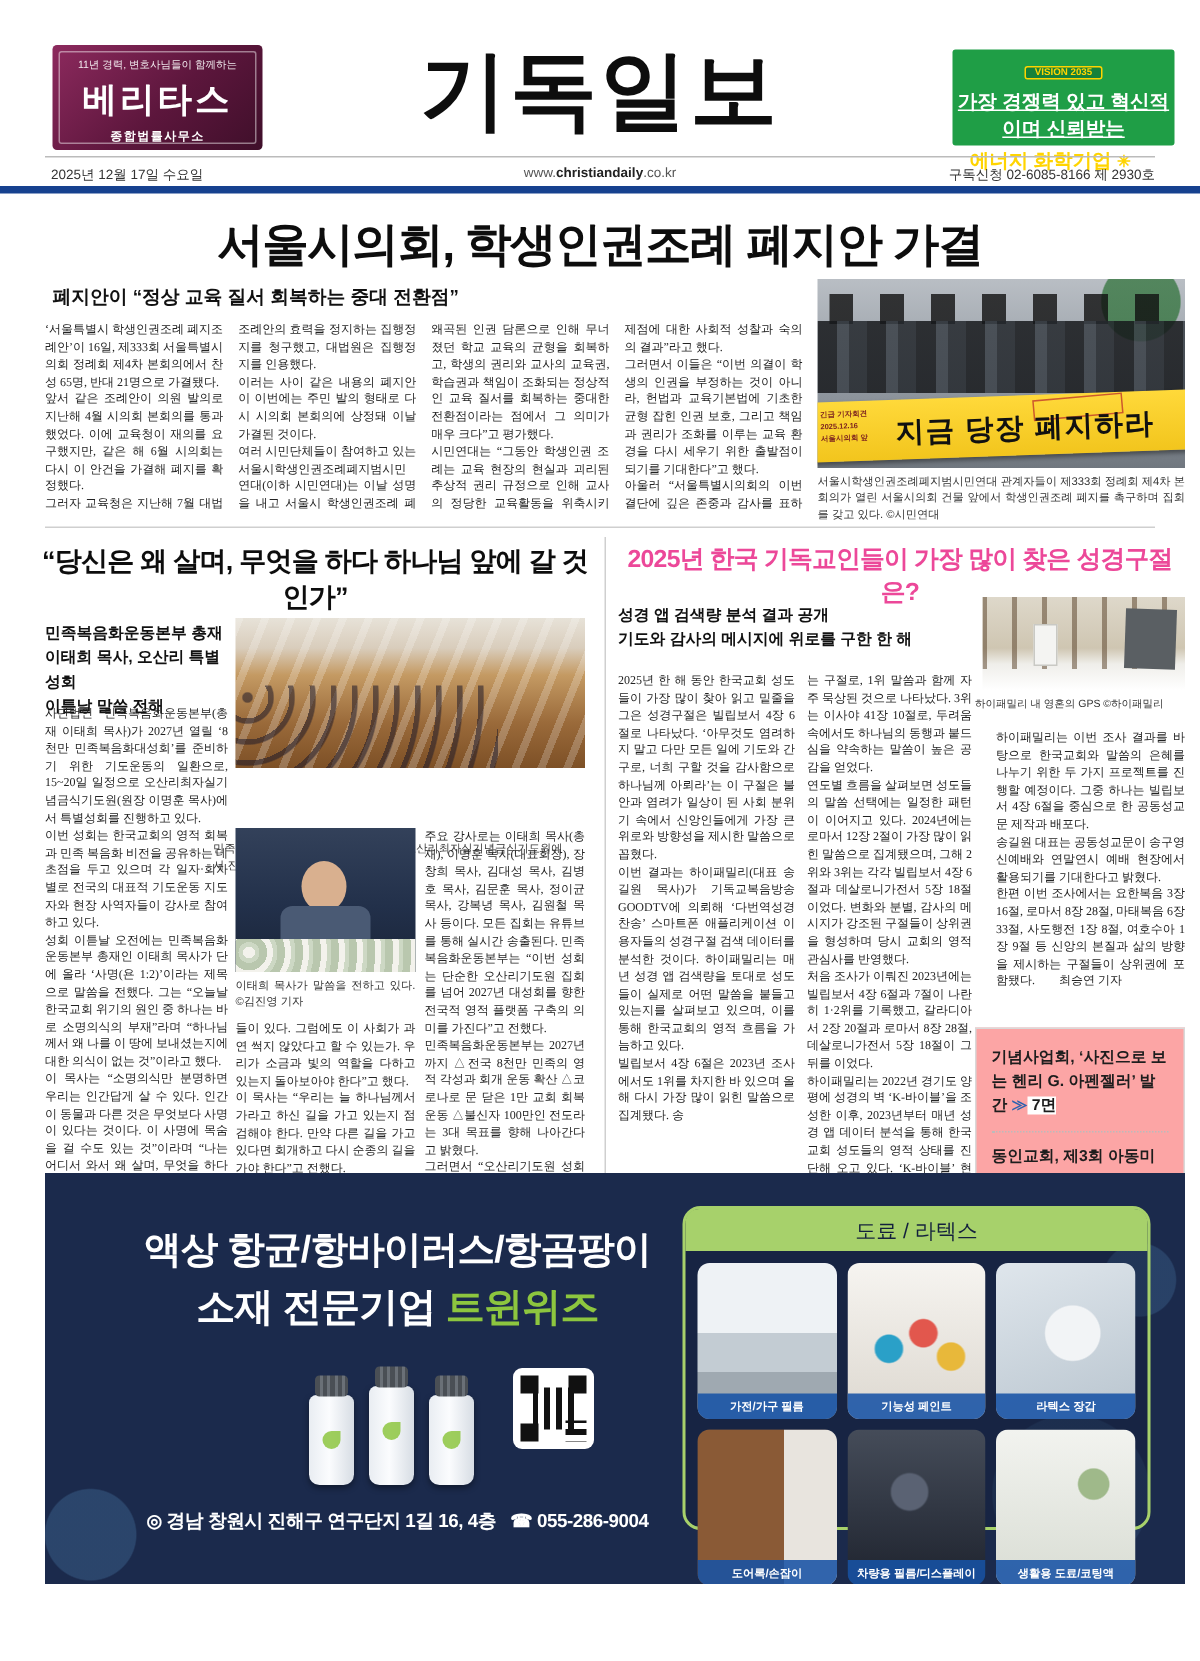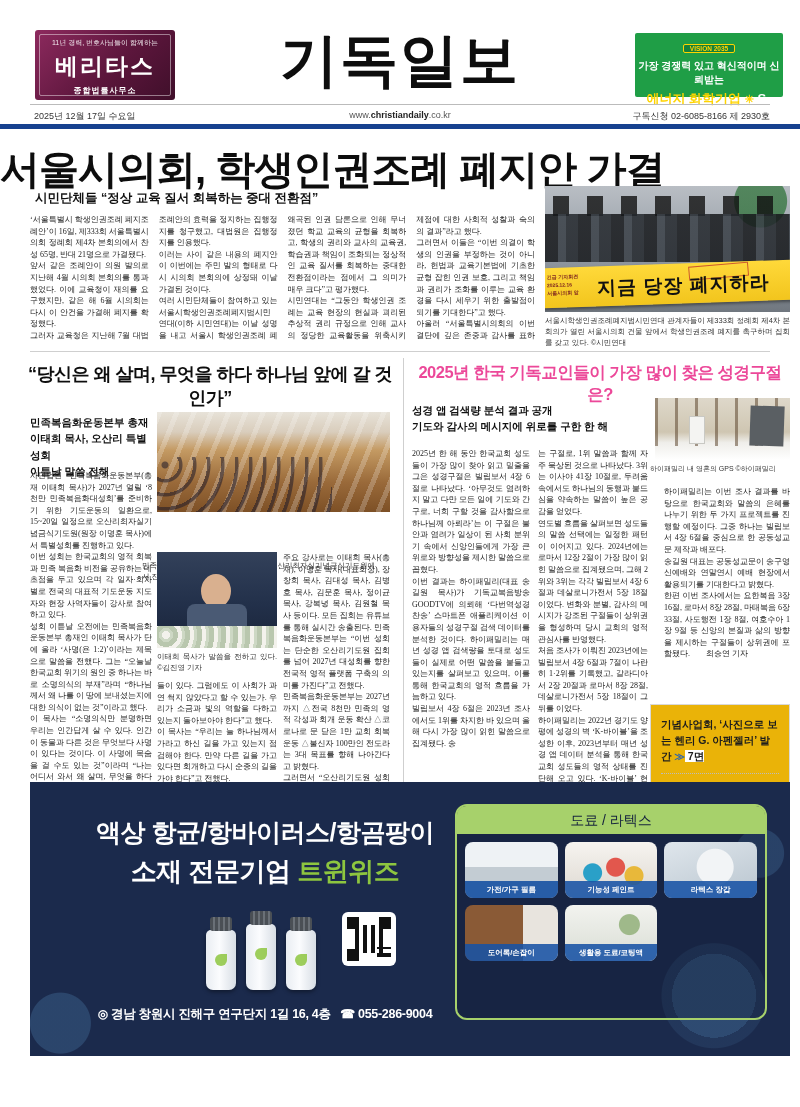--- a/index.html
+++ b/index.html
@@ -16,35 +16,35 @@
   .veritas .name{font-size:23px;font-weight:900;letter-spacing:2px;margin-top:3px;}
   .veritas .sub{font-size:8px;font-weight:700;margin-top:3px;letter-spacing:1px;}
 
   .masthead-logo{left:0;top:22px;width:800px;text-align:center;
                  font-size:58px;font-weight:900;letter-spacing:2px;color:#0d0d0d;}
 
   .soil{left:635px;top:33px;width:148px;height:64px;background:#1f9e46;border-radius:2px;
         color:#fff;text-align:center;box-sizing:border-box;padding-top:4px;}
   .soil .badge{display:inline-block;font-size:6.5px;font-weight:700;color:#ffd400;
                border:1px solid #ffd400;padding:0 6px;border-radius:2px;background:#15813a;}
-  .soil .l1{font-size:10px;font-weight:800;margin-top:4px;}
+  .soil .l1{font-size:13px;font-weight:800;margin-top:4px;text-decoration:underline;}
   .soil .l2{font-size:13px;font-weight:900;color:#ffd400;margin-top:3px;}
   .soil .brand{color:#ffffff;font-weight:900;letter-spacing:.5px;}
   .soil .spark{color:#ffd400;font-size:11px;}
 
   .datebar{left:30px;top:104px;width:740px;height:16px;border-top:1px solid #bbb;
            font-size:9px;color:#333;padding-top:4px;}
   .datebar .d{position:absolute;left:4px;top:5px;}
   .datebar .w{position:absolute;left:0;right:0;top:5px;text-align:center;color:#555;}
   .datebar .w b{color:#222;}
   .datebar .s{position:absolute;right:0;top:5px;}
   .bluebar{left:0;top:124px;width:800px;height:5px;background:#16418f;}
 
   
-  .lead-headline{left:0;top:142px;width:800px;font-size:40px;font-weight:900;
+  .lead-headline{left:0;top:142px;width:800px;text-align:center;font-size:31px;font-weight:900;
                  letter-spacing:-1px;color:#0d0d0d;}
   .lead-subhead{left:35px;top:190px;width:500px;font-size:12.5px;font-weight:800;color:#111;}
   .lead-cols{left:30px;top:214px;width:505px;height:130px;display:flex;gap:10px;}
   .body-col{flex:1;font-size:8px;line-height:1.45;text-align:justify;white-space:pre-line;
             overflow:hidden;color:#222;font-family:"Liberation Serif",serif;}
   .col-abs{font-size:8px;line-height:1.45;text-align:justify;white-space:pre-line;
            overflow:hidden;color:#222;font-family:"Liberation Serif",serif;}
 
   .lead-photo{left:545px;top:186px;width:245px;height:126px;overflow:hidden;background:
       radial-gradient(circle at 88% 12%,rgba(40,110,50,.7) 0 26px,transparent 27px),
@@ -105,21 +105,21 @@
       repeating-linear-gradient(90deg,rgba(95,72,48,.55) 0 3px,transparent 3px 20px);}
   .photo-forest .board{position:absolute;right:6px;top:8px;width:34px;height:40px;background:#5a5f63;
       transform:rotate(2deg);}
   .photo-forest .sign{position:absolute;left:34px;top:18px;width:14px;height:26px;background:#f4f4f2;
       border:1px solid #c9c9c4;}
   .bible-cap{left:650px;top:464px;width:140px;font-size:7px;color:#333;}
   .bible-col1{left:412px;top:448px;width:118px;height:358px;}
   .bible-col2{left:538px;top:448px;width:110px;height:358px;}
   .bible-col3{left:664px;top:486px;width:126px;height:172px;}
 
-  .teaser-box{left:650px;top:704px;width:140px;height:124px;border:1px solid #d9d9d9;background:#eab308;
+  .teaser-box{left:650px;top:685px;width:140px;height:124px;border:1px solid #d9d9d9;background:#fca5a5;
               box-sizing:border-box;padding:12px 10px;}
   .teaser-item{font-size:10.5px;font-weight:800;line-height:1.5;color:#1d1d1d;}
   .teaser-item .arrow{color:#2a62b0;font-weight:900;}
   .teaser-item .page{color:#1d1d1d;font-weight:900;}
   .teaser-sep{border:none;border-top:1px dotted #bbb;margin:9px 0;}
 
   
   .ad{left:30px;top:782px;width:760px;height:274px;background:
       radial-gradient(circle at 90% 78%,rgba(90,150,200,.30) 0 42px,rgba(90,150,200,.12) 42px 52px,transparent 53px),
       radial-gradient(circle at 96% 26%,rgba(90,150,200,.22) 0 24px,transparent 25px),
@@ -149,21 +149,21 @@
       repeating-linear-gradient(0deg,transparent 0 4px,#111 4px 8px) 100% 100%/14px 14px no-repeat,#fff;}
   .ad .addr{position:absolute;left:20px;top:224px;width:430px;text-align:center;
             font-size:12.5px;font-weight:800;letter-spacing:-.3px;}
   .ad .addr .ico{color:#fff;font-size:12px;}
 
   .panel{position:absolute;left:425px;top:22px;width:312px;height:216px;border:2px solid #a7d16b;
          border-radius:12px;box-sizing:border-box;background:rgba(10,20,40,.25);}
   .panel .ph{height:28px;line-height:28px;background:#a7d16b;border-radius:9px 9px 0 0;
              text-align:center;font-size:14px;font-weight:400;color:#13203d;}
   .pgrid{display:grid;grid-template-columns:repeat(3,1fr);gap:7px;padding:8px;}
-  .pcell{position:relative;height:56px;border-radius:8px;overflow:hidden;background:#ccc;}
+  .pcell{position:relative;height:104px;border-radius:8px;overflow:hidden;background:#ccc;}
   .pcell .lbl{position:absolute;left:0;right:0;bottom:0;height:17px;line-height:17px;text-align:center;
               font-size:7.5px;font-weight:700;color:#fff;background:rgba(23,82,165,.88);}
   .img-appliance{background:linear-gradient(180deg,#eef2f5 0 45%,#c3ccd3 45% 70%,#9fa9b1 70%);}
   .img-paint{background:radial-gradient(circle at 30% 55%,#2aa0c8 0 9px,transparent 10px),
              radial-gradient(circle at 55% 45%,#e2574d 0 9px,transparent 10px),
              radial-gradient(circle at 75% 60%,#e8b83a 0 9px,transparent 10px),
              linear-gradient(180deg,#f6f4f0,#ddd8d0);}
   .img-glove{background:radial-gradient(circle at 55% 45%,#f2f4f6 0 18px,transparent 19px),
              linear-gradient(160deg,#dfe6ec,#b9c5cf);}
   .img-door{background:linear-gradient(90deg,#8a5a36 0 62%,#e8e4de 62%),
@@ -200,21 +200,21 @@
   </div>
 
   <div class="abs datebar">
     <span class="d">2025년 12월 17일 수요일</span>
     <span class="w"><span>www.</span><b>christiandaily</b><span>.co.kr</span></span>
     <span class="s">구독신청 02-6085-8166 제 2930호</span>
   </div>
   <div class="abs bluebar"></div>
 
   <div class="abs lead-headline">서울시의회, 학생인권조례 폐지안 가결</div>
-  <div class="abs lead-subhead">시민단체들 “정상 교육 질서 회복하는 중대 전환점”</div>
+  <div class="abs lead-subhead">폐지안이 “정상 교육 질서 회복하는 중대 전환점”</div>
 
   <div class="abs lead-cols">
     <div class="body-col">  ‘서울특별시 학생인권조례 폐지조례안’이 16일, 제333회 서울특별시의회 정례회 제4차 본회의에서 찬성 65명, 반대 21명으로 가결됐다.
   앞서 같은 조례안이 의원 발의로 지난해 4월 시의회 본회의를 통과했었다. 이에 교육청이 재의를 요구했지만, 같은 해 6월 시의회는 다시 이 안건을 가결해 폐지를 확정했다.
   그러자 교육청은 지난해 7월 대법원에 조례 폐지안의 무효를 주장하는 소송과</div>
     <div class="body-col">조례안의 효력을 정지하는 집행정지를 청구했고, 대법원은 집행정지를 인용했다.
   이러는 사이 같은 내용의 폐지안이 이번에는 주민 발의 형태로 다시 시의회 본회의에 상정돼 이날 가결된 것이다.
   여러 시민단체들이 참여하고 있는 서울시학생인권조례폐지범시민연대(이하 시민연대)는 이날 성명을 내고 서울시 학생인권조례 폐지안 가결을 환영했다.
   이들은 성명에서 “이번 본회의 의결은 단순히 조례 하나를 폐지하는 것을 넘어</div>
     <div class="body-col">왜곡된 인권 담론으로 인해 무너졌던 학교 교육의 균형을 회복하고, 학생의 권리와 교사의 교육권, 학습권과 책임이 조화되는 정상적인 교육 질서를 회복하는 중대한 전환점이라는 점에서 그 의미가 매우 크다”고 평가했다.
@@ -337,20 +337,23 @@
           </div>
         <div class="pcell img-paint">
             <div class="lbl">기능성 페인트</div>
           </div>
         <div class="pcell img-glove">
             <div class="lbl">라텍스 장갑</div>
           </div>
         <div class="pcell img-door">
             <div class="lbl">도어록/손잡이</div>
           </div>
+        <div class="pcell img-car">
+            <div class="lbl">차량용 필름/디스플레이</div>
+          </div>
         <div class="pcell img-bath">
             <div class="lbl">생활용 도료/코팅액</div>
           </div>
       </div>
     </div>
   </div>
 
 </div>
 
 </body></html>

